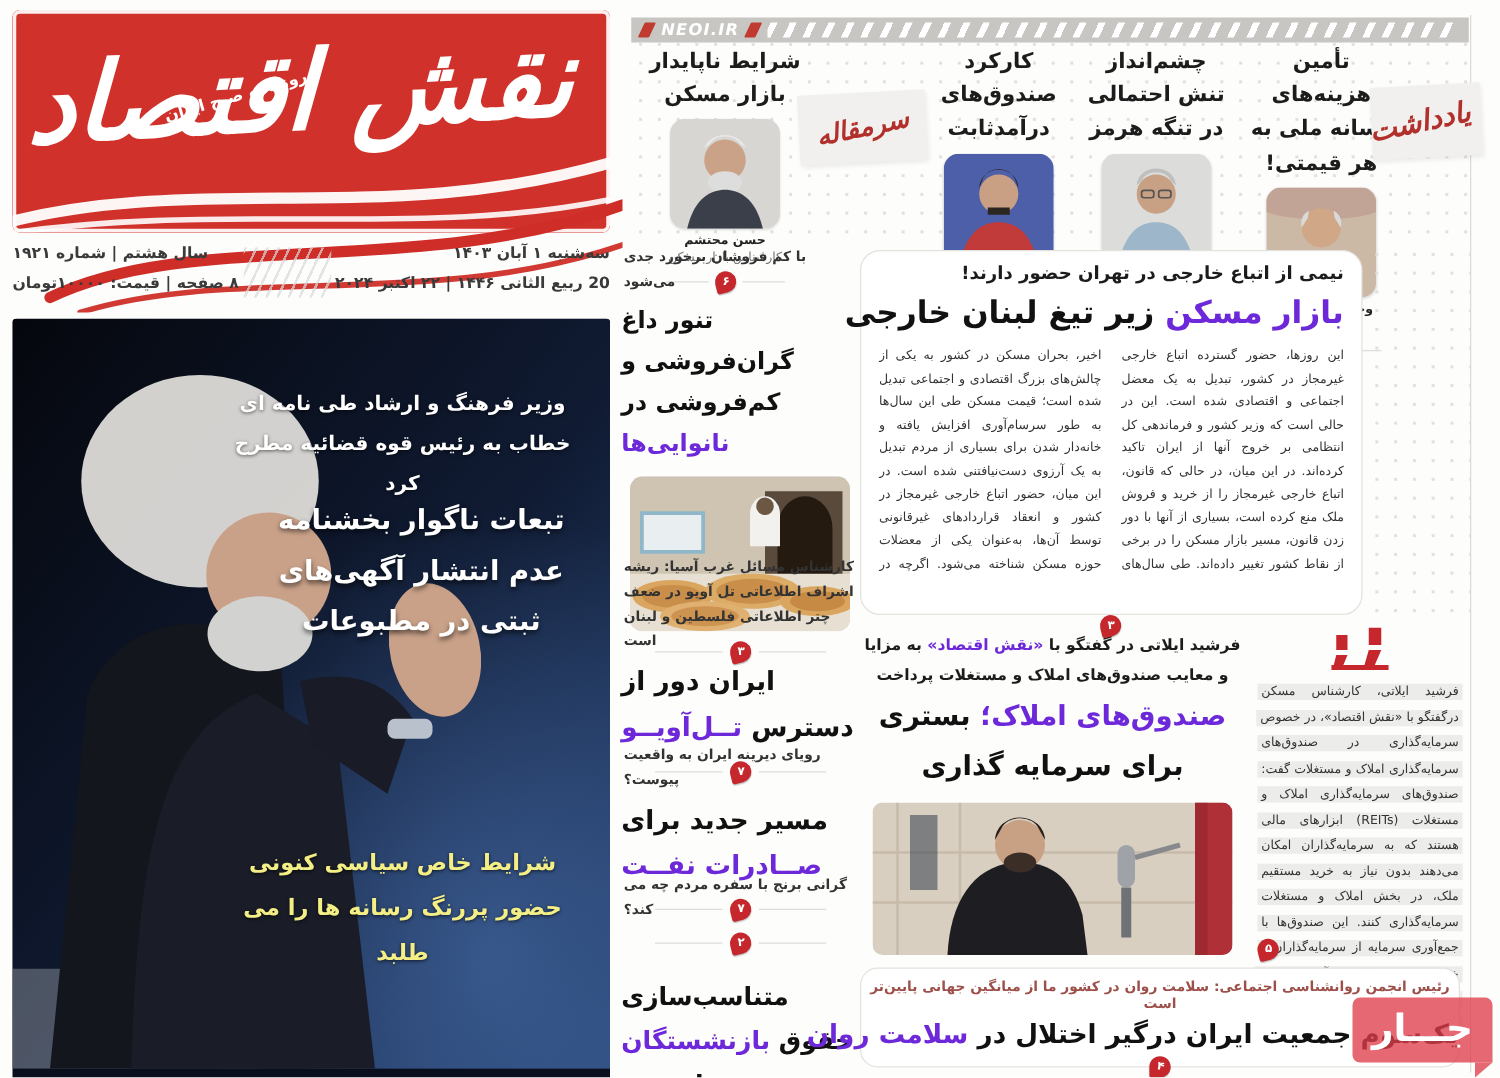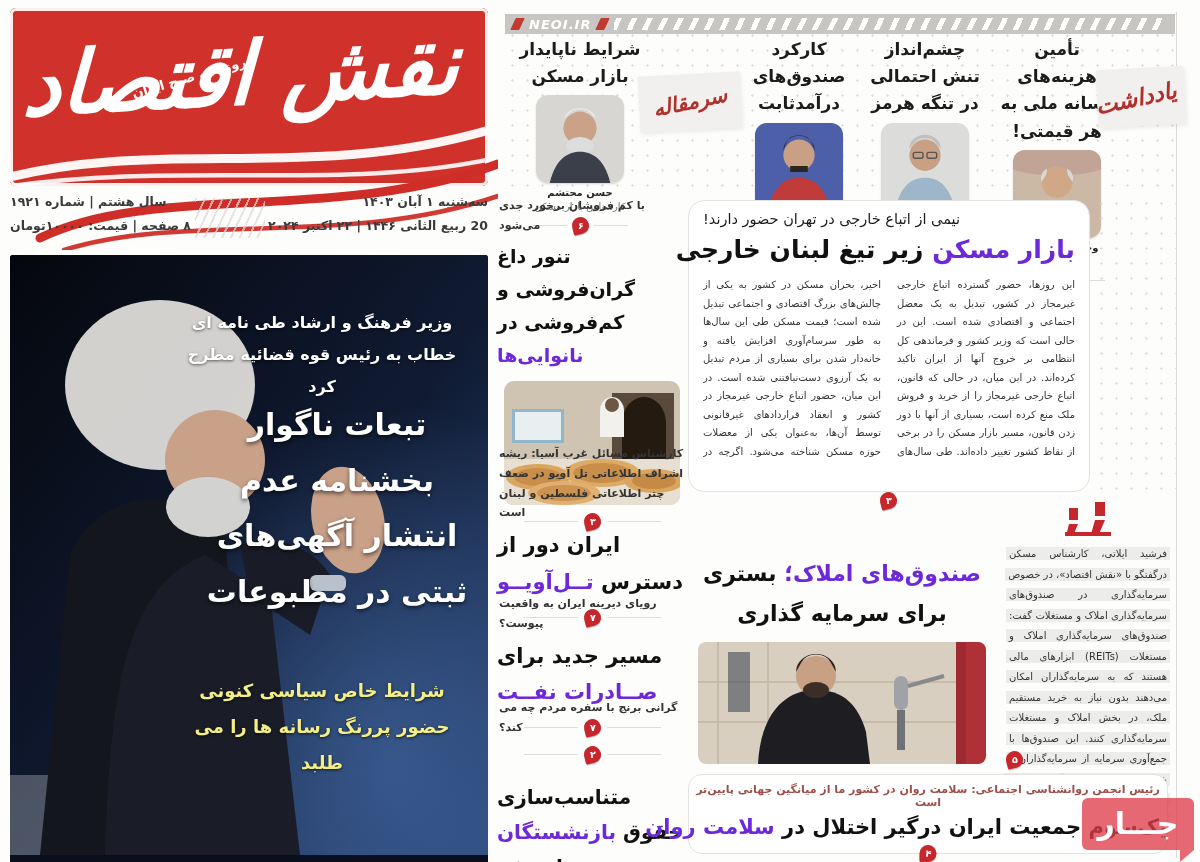--- a/index.html
+++ b/index.html
@@ -25,21 +25,21 @@
            background:repeating-linear-gradient(-65deg,transparent 0 6px,#d9d9d9 6px 8px);
            opacity:.7;align-self:center;}
 
   
   .photo-story{position:absolute;left:10px;top:255px;width:478px;height:680px;border-radius:3px;
                overflow:hidden;background:#0a0f1d;}
   .photo-story svg{position:absolute;inset:0;}
   .ps-kicker{position:absolute;right:16px;top:52px;width:300px;text-align:center;color:#fff;
              font-size:16px;font-weight:bold;line-height:2;text-shadow:0 1px 3px rgba(0,0,0,.6);}
   .ps-headline{position:absolute;right:20px;top:142px;width:262px;text-align:center;color:#fff;
-               font-size:30px;font-weight:bold;line-height:1.85;text-shadow:0 2px 4px rgba(0,0,0,.6);}
+               font-size:22px;font-weight:bold;line-height:1.85;text-shadow:0 2px 4px rgba(0,0,0,.6);}
   .ps-sub{position:absolute;right:16px;top:398px;width:300px;text-align:center;color:#f3ee86;
           font-size:18px;font-weight:bold;line-height:2;text-shadow:0 1px 3px rgba(0,0,0,.7);margin-top:20px;}
   .ps-icon{position:absolute;left:50%;bottom:6px;transform:translateX(-50%);}
 
   
   .neoi{position:absolute;left:505px;top:14px;width:670px;height:20px;background:#c7c6c3;
         display:flex;align-items:center;gap:7px;padding:0 8px;box-sizing:border-box;border-radius:0;}
   .neoi-label{color:#fff;font-weight:bold;font-size:13px;font-style:italic;letter-spacing:1px;}
   .slash{width:9px;height:12px;background:#c03a30;transform:skewX(-25deg);border-radius:1px;flex:none;}
   .slashes{flex:1;height:12px;background:repeating-linear-gradient(-65deg,transparent 0 9px,#fff 9px 14px);}
@@ -75,21 +75,21 @@
   .mid-kicker{font-size:11px;font-weight:bold;color:#333;line-height:1.8;margin:0 2px;}
   .mid-head{font-size:19px;font-weight:bold;color:#111;line-height:1.75;margin-top:4px;}
   .red{color:#6d28d9;}
   .mid-photo{width:176px;height:124px;border-radius:10px;overflow:hidden;margin:8px auto 6px;display:block;}
   .sep{display:flex;align-items:center;justify-content:center;gap:6px;margin-top:8px;}
   .sep::before,.sep::after{content:"";height:1px;width:54px;background:#ddd;}
 
   
   .main-article{position:absolute;left:688px;top:200px;width:402px;height:292px;box-sizing:border-box;
                 border:1.5px solid #e4e2df;border-radius:16px;background:#fff;padding:10px 14px;}
-  .lead-kicker{text-align:left;font-size:14.5px;font-weight:normal;color:#1c1c1c;}
+  .lead-kicker{text-align:right;font-size:14.5px;font-weight:bold;color:#1c1c1c;}
   .lead-headline{text-align:center;font-size:25px;font-weight:bold;white-space:nowrap;margin-top:8px;color:#111;}
   .lead-body{margin-top:12px;height:192px;overflow:hidden;font-size:10px;line-height:1.85;color:#333;
              text-align:justify;column-count:2;column-gap:16px;}
   .lead-icon{position:absolute;left:880px;top:492px;z-index:2;}
 
   
   .reit{position:absolute;left:688px;top:502px;width:488px;height:268px;}
   .reit-kicker{position:absolute;left:0;top:2px;width:308px;text-align:center;font-size:12.5px;
                font-weight:bold;line-height:1.9;color:#1c1c1c;}
   .reit-headline{position:absolute;left:0;top:52px;width:308px;text-align:center;font-size:22px;
@@ -338,20 +338,21 @@
   <div class="main-article">
     <div class="lead-kicker">نیمی از اتباع خارجی در تهران حضور دارند!</div>
     <div class="lead-headline"><span class="red">بازار مسکن</span><span> زیر تیغ لبنان خارجی</span></div>
     <div class="lead-body">این روزها، حضور گسترده اتباع خارجی غیرمجاز در کشور، تبدیل به یک معضل اجتماعی و اقتصادی شده است. این در حالی است که وزیر کشور و فرماندهی کل انتظامی بر خروج آنها از ایران تاکید کرده‌اند. در این میان، در حالی که قانون، اتباع خارجی غیرمجاز را از خرید و فروش ملک منع کرده است، بسیاری از آنها با دور زدن قانون، مسیر بازار مسکن را در برخی از نقاط کشور تغییر داده‌اند. طی سال‌های اخیر، بحران مسکن در کشور به یکی از چالش‌های بزرگ اقتصادی و اجتماعی تبدیل شده است؛ قیمت مسکن طی این سال‌ها به طور سرسام‌آوری افزایش یافته و خانه‌دار شدن برای بسیاری از مردم تبدیل به یک آرزوی دست‌نیافتنی شده است. در این میان، حضور اتباع خارجی غیرمجاز در کشور و انعقاد قراردادهای غیرقانونی توسط آن‌ها، به‌عنوان یکی از معضلات حوزه مسکن شناخته می‌شود. اگرچه در گزارشی از فارس آمده است که یک میلیون اتباع افغانستانی طی ۶ ماهه اول سال ۲۰۲۴ وارد ایران شده‌اند، با این وجود، تا کنون هیچ آمار رسمی و مشخصی از تعداد آنها در کشور موجود نیست. با این حال تبعات حضور اتباع غیرمجاز در کشور، به ویژه در حوزه مسکن در برخی از نقاط کشور دیده می‌شود. جمعیت ۷ میلیونی اتباع خارجی در کشور، مکانیزم بازار مسکن را برهم زده است؛ در حالی که تا کنون هیچ آمار رسمی از حضور اتباع مجاز و غیرمجاز در کشور به دست نیامده و اعلام نشده، ابوالفضل ابوترابی، عضو کمیسیون امور داخلی کشور و شورای مجلس، اظهار کرده است که هفت میلیون تبعه خارجی در کشور حضور دارند. وی همچنین بیان کرده که آمارها متفاوت است. با این حال حدود...</div>
   </div>
   <span class="pgicon lead-icon">
       <i>۳</i>
     </span>
 
   <div class="reit">
+    <div class="reit-kicker"><span>فرشید ایلاتی در گفتگو با </span><span class="red">«نقش اقتصاد»</span><span> به مزایا و معایب صندوق‌های املاک و مستغلات پرداخت</span></div>
     <div class="reit-headline"><span class="red">صندوق‌های املاک؛</span><span> بستری برای سرمایه گذاری غیرمستقیم با ریسک کمتر</span></div>
     <svg class="reit-photo" viewBox="0 0 288 122" preserveAspectRatio="none">
       <rect width="288" height="122" fill="#d9cfc1"></rect>
       <path d="M20,0 v122 M70,0 v122 M0,40 h288 M0,80 h288" stroke="#bcae9c" stroke-width="2" opacity="0.6"></path>
       <rect x="258" y="0" width="30" height="122" fill="#b03038"></rect>
       <path d="M258,0 h10 v122 h-10 Z" fill="#8c2229" opacity="0.5"></path>
       <path d="M60,122 C62,80 80,52 112,48 C144,46 160,62 168,90 L172,122 Z" fill="#1d1d22"></path>
       <circle cx="118" cy="34" r="20" fill="#c8a184"></circle>
       <path d="M98,30 a20,18 0 0 1 40,0 l-5,-9 a16,13 0 0 0 -30,0 Z" fill="#2a211b"></path>
       <ellipse cx="118" cy="48" rx="13" ry="8" fill="#3a2e26"></ellipse>

